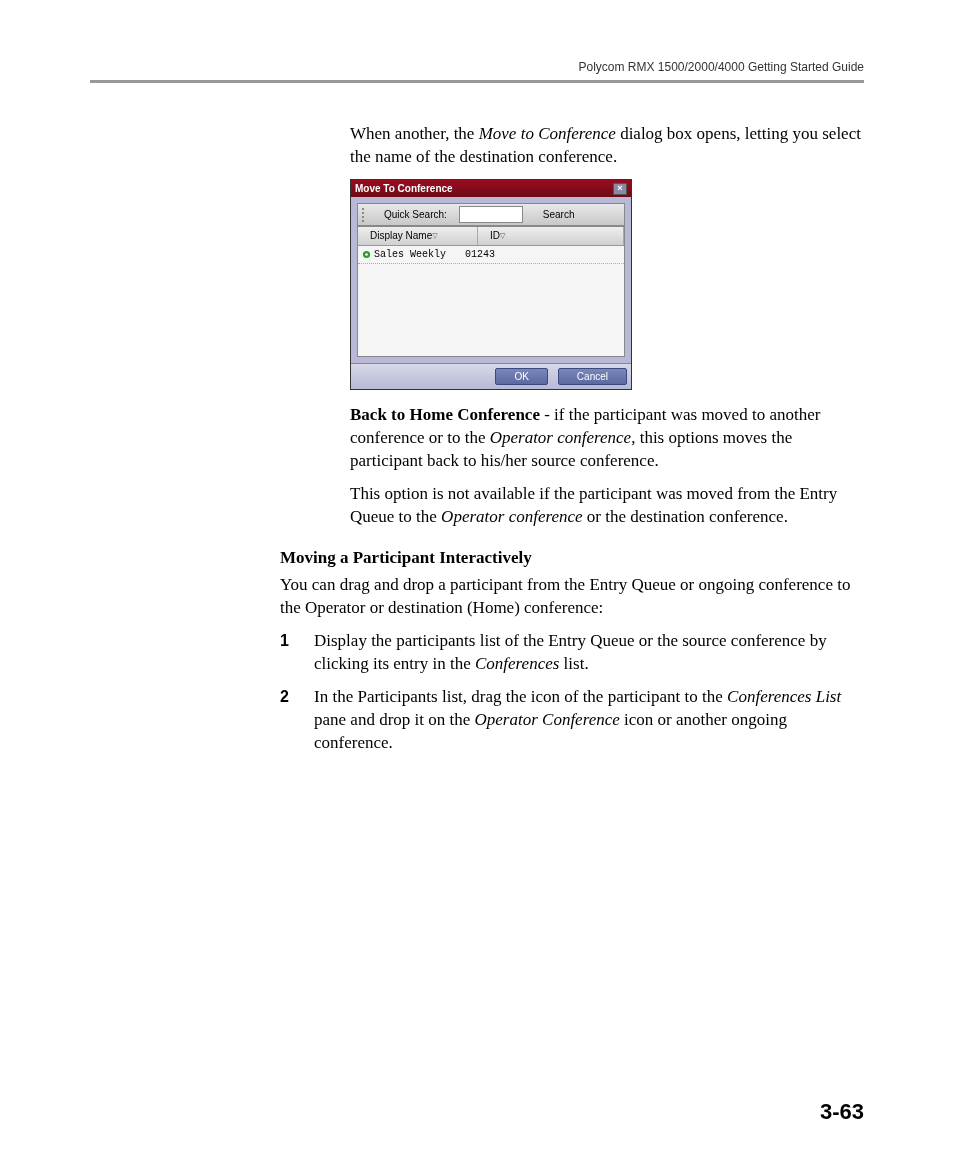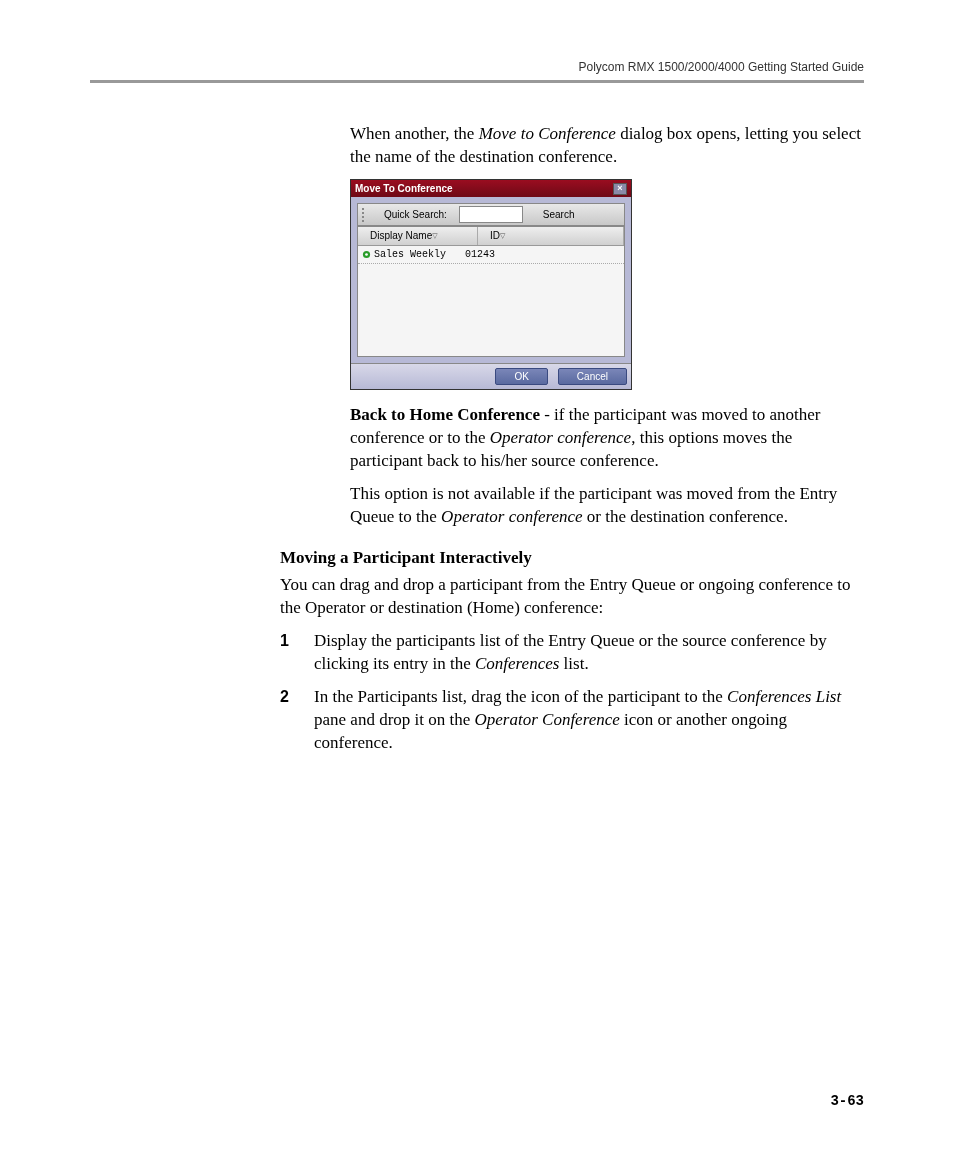--- a/index.html
+++ b/index.html
@@ -182,25 +182,25 @@
   .dbtn {
     background: linear-gradient(#7a86b8, #5a6aa0);
     color: #fff;
     border: 1px solid #3a4a80;
     font-size: 10px;
     padding: 1px 18px;
     border-radius: 2px;
   }
   .page-num {
     position: absolute;
-    bottom: 46px;
+    bottom: 30px;
     right: 90px;
-    font-family: Liberation Mono, monospace;
-    font-weight: bold;
-    font-size: 14px;
+    font-family: Liberation Sans, sans-serif;
+    font-weight: bold;
+    font-size: 22px;
   }
 </style>
 </head>
 <body>
 
 <div class="page">
 
   <div class="header-line">Polycom RMX 1500/2000/4000 Getting Started Guide</div>
   <hr class="hr">
 

